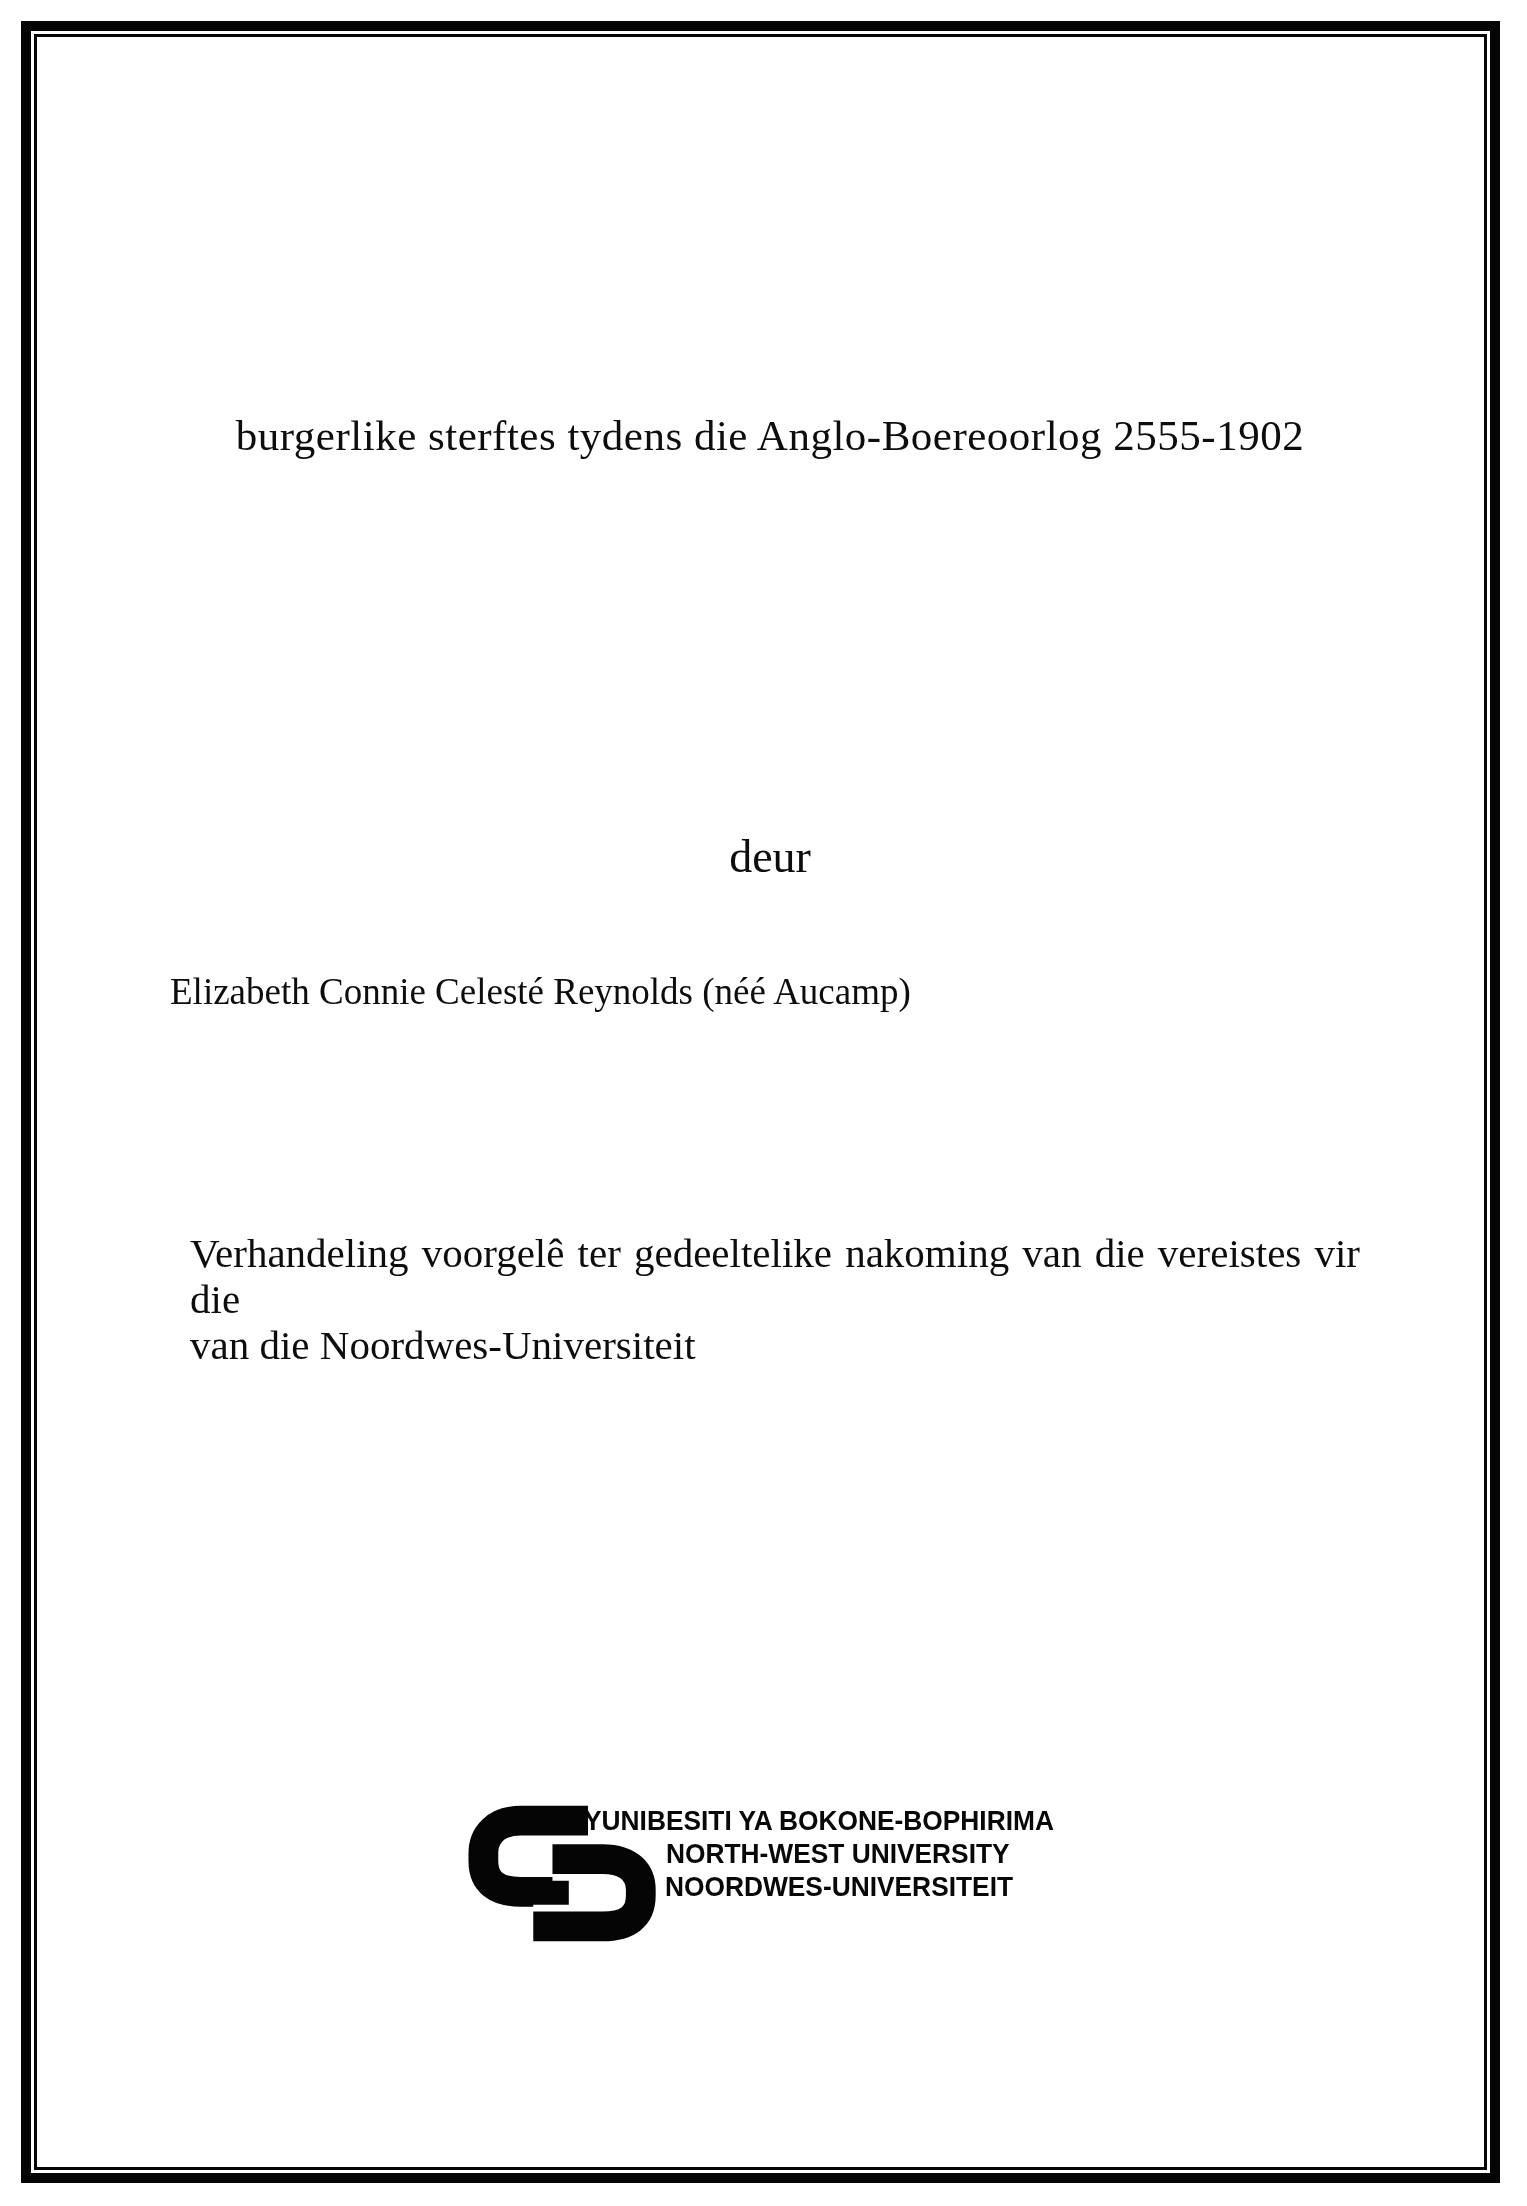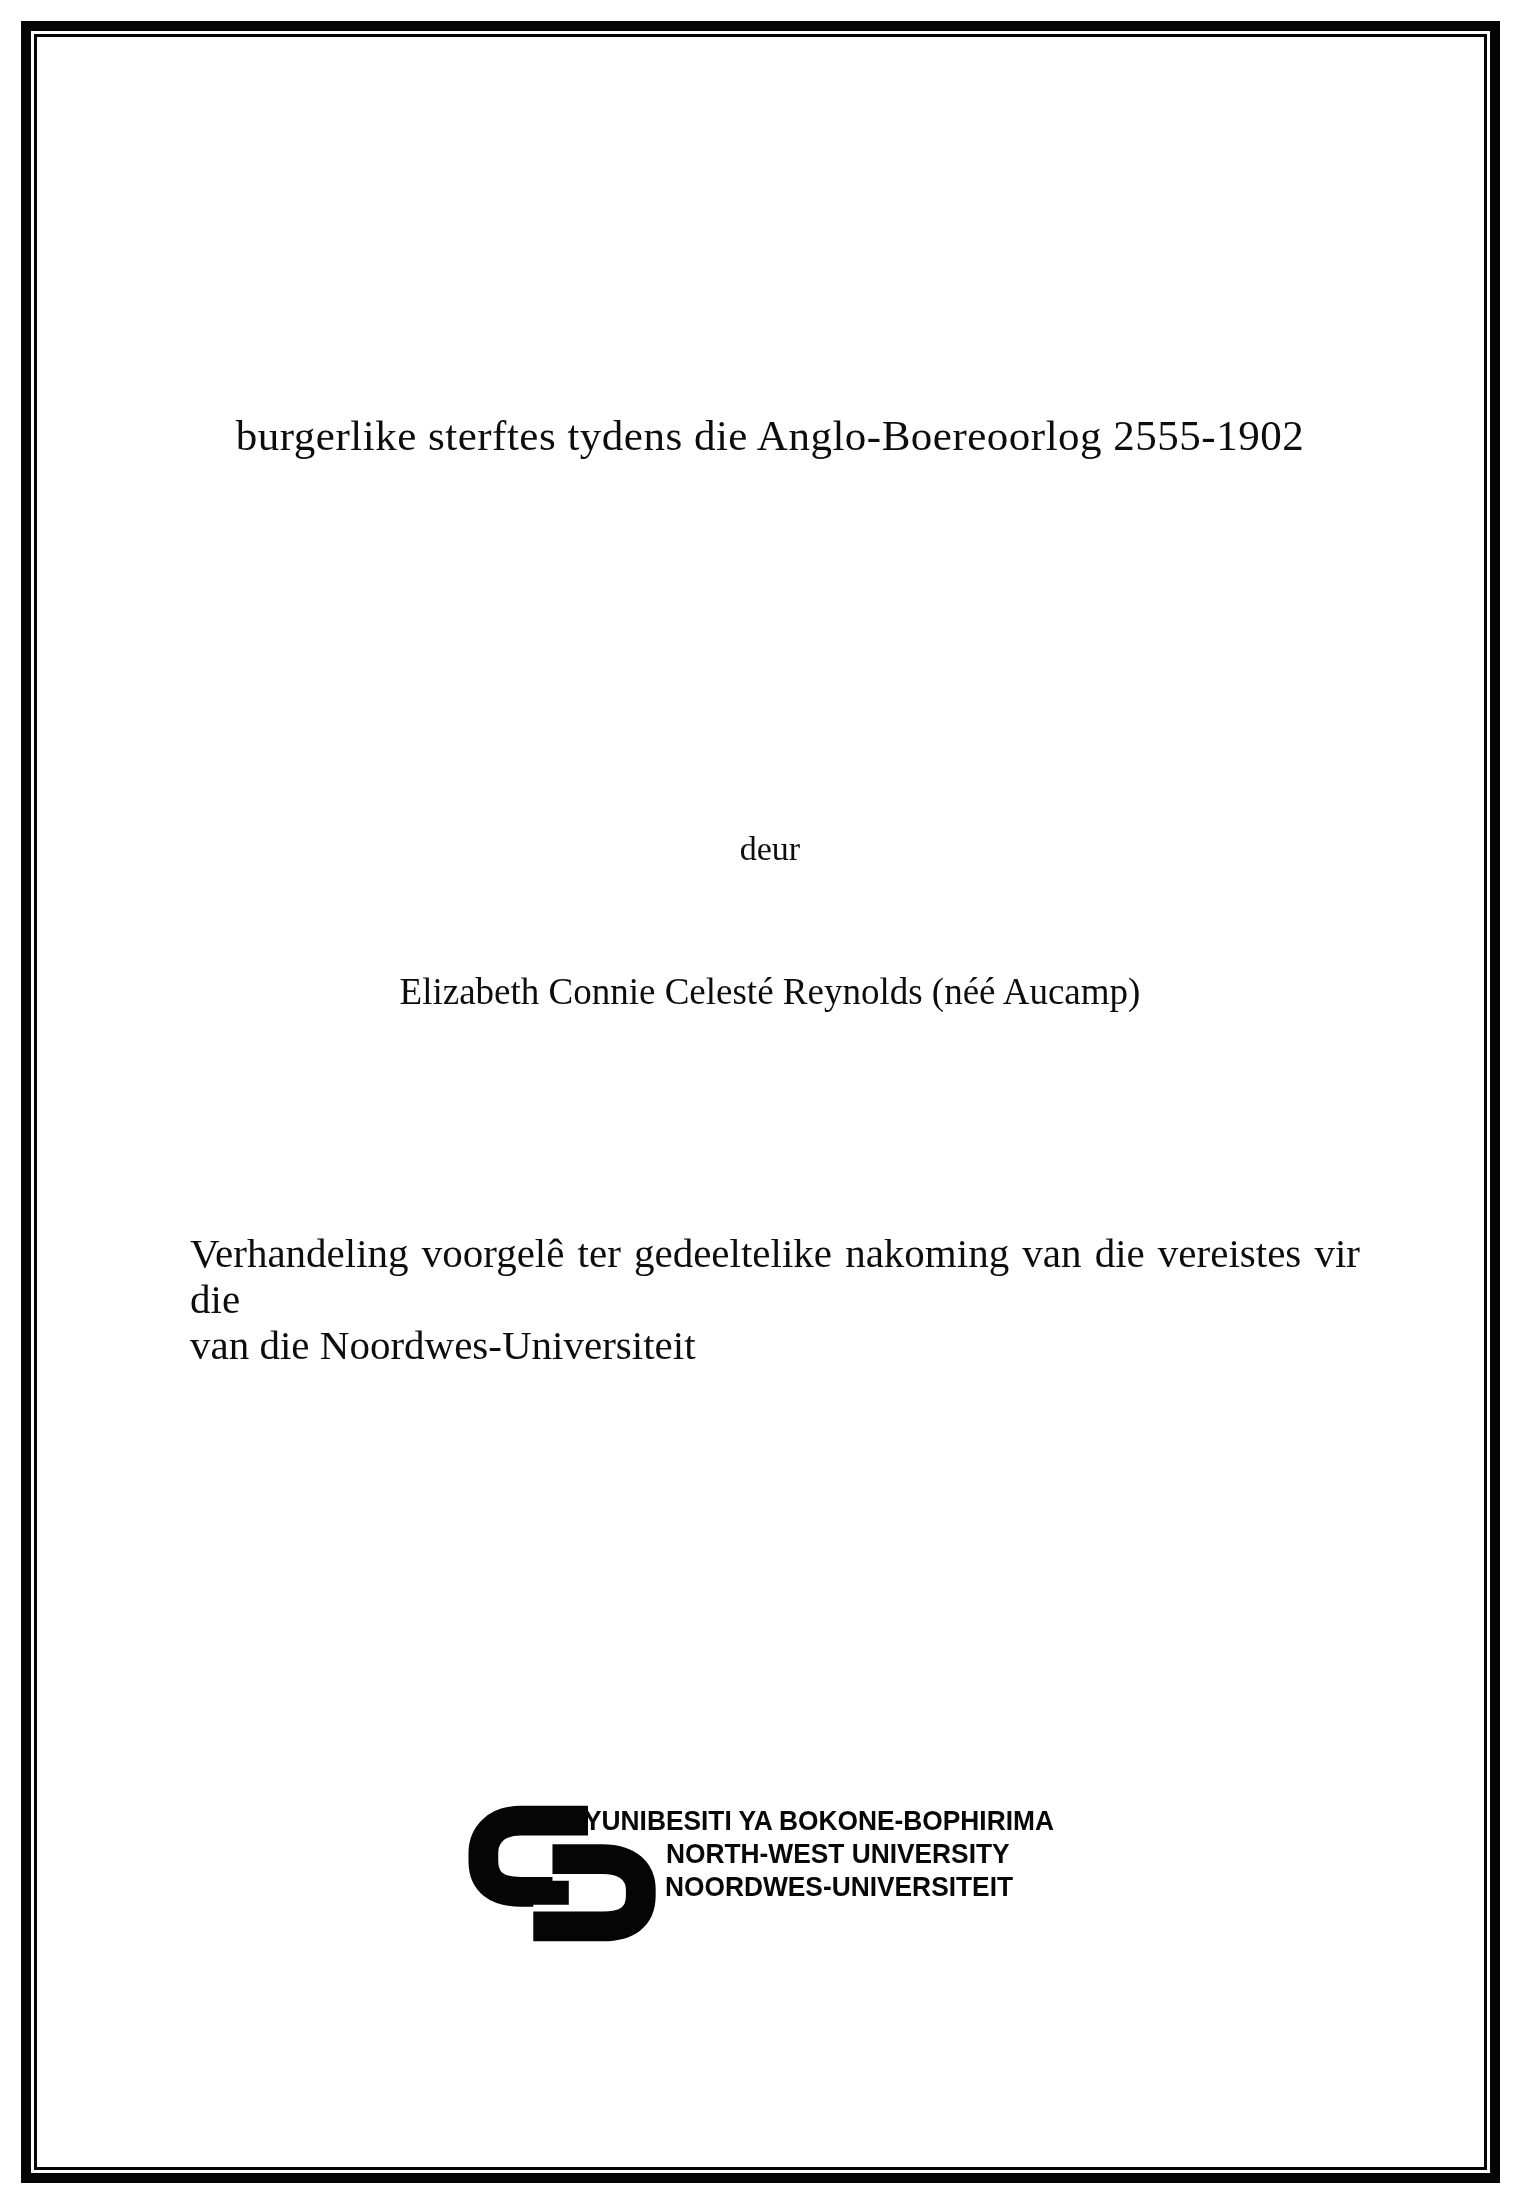--- a/index.html
+++ b/index.html
@@ -28,25 +28,24 @@
   .title-block {
     left: 170px; top: 396px; width: 1200px;
     text-align: center;
     font-size: 43px;
     line-height: 80px;
     letter-spacing: 0.5px;
   }
   .byline {
     left: 170px; top: 830px; width: 1200px;
     text-align: center;
-    font-size: 34px;
+    font-size: 46px;
   }
   .author {
     left: 170px; top: 970px; width: 1200px;
-    text-align: center;
     font-size: 37px;
   }
   .statement {
     left: 190px; top: 1230px; width: 1170px;
     font-size: 41px;
     line-height: 46px;
   }
   .statement .justified {
     text-align: justify;
     text-align-last: justify;

